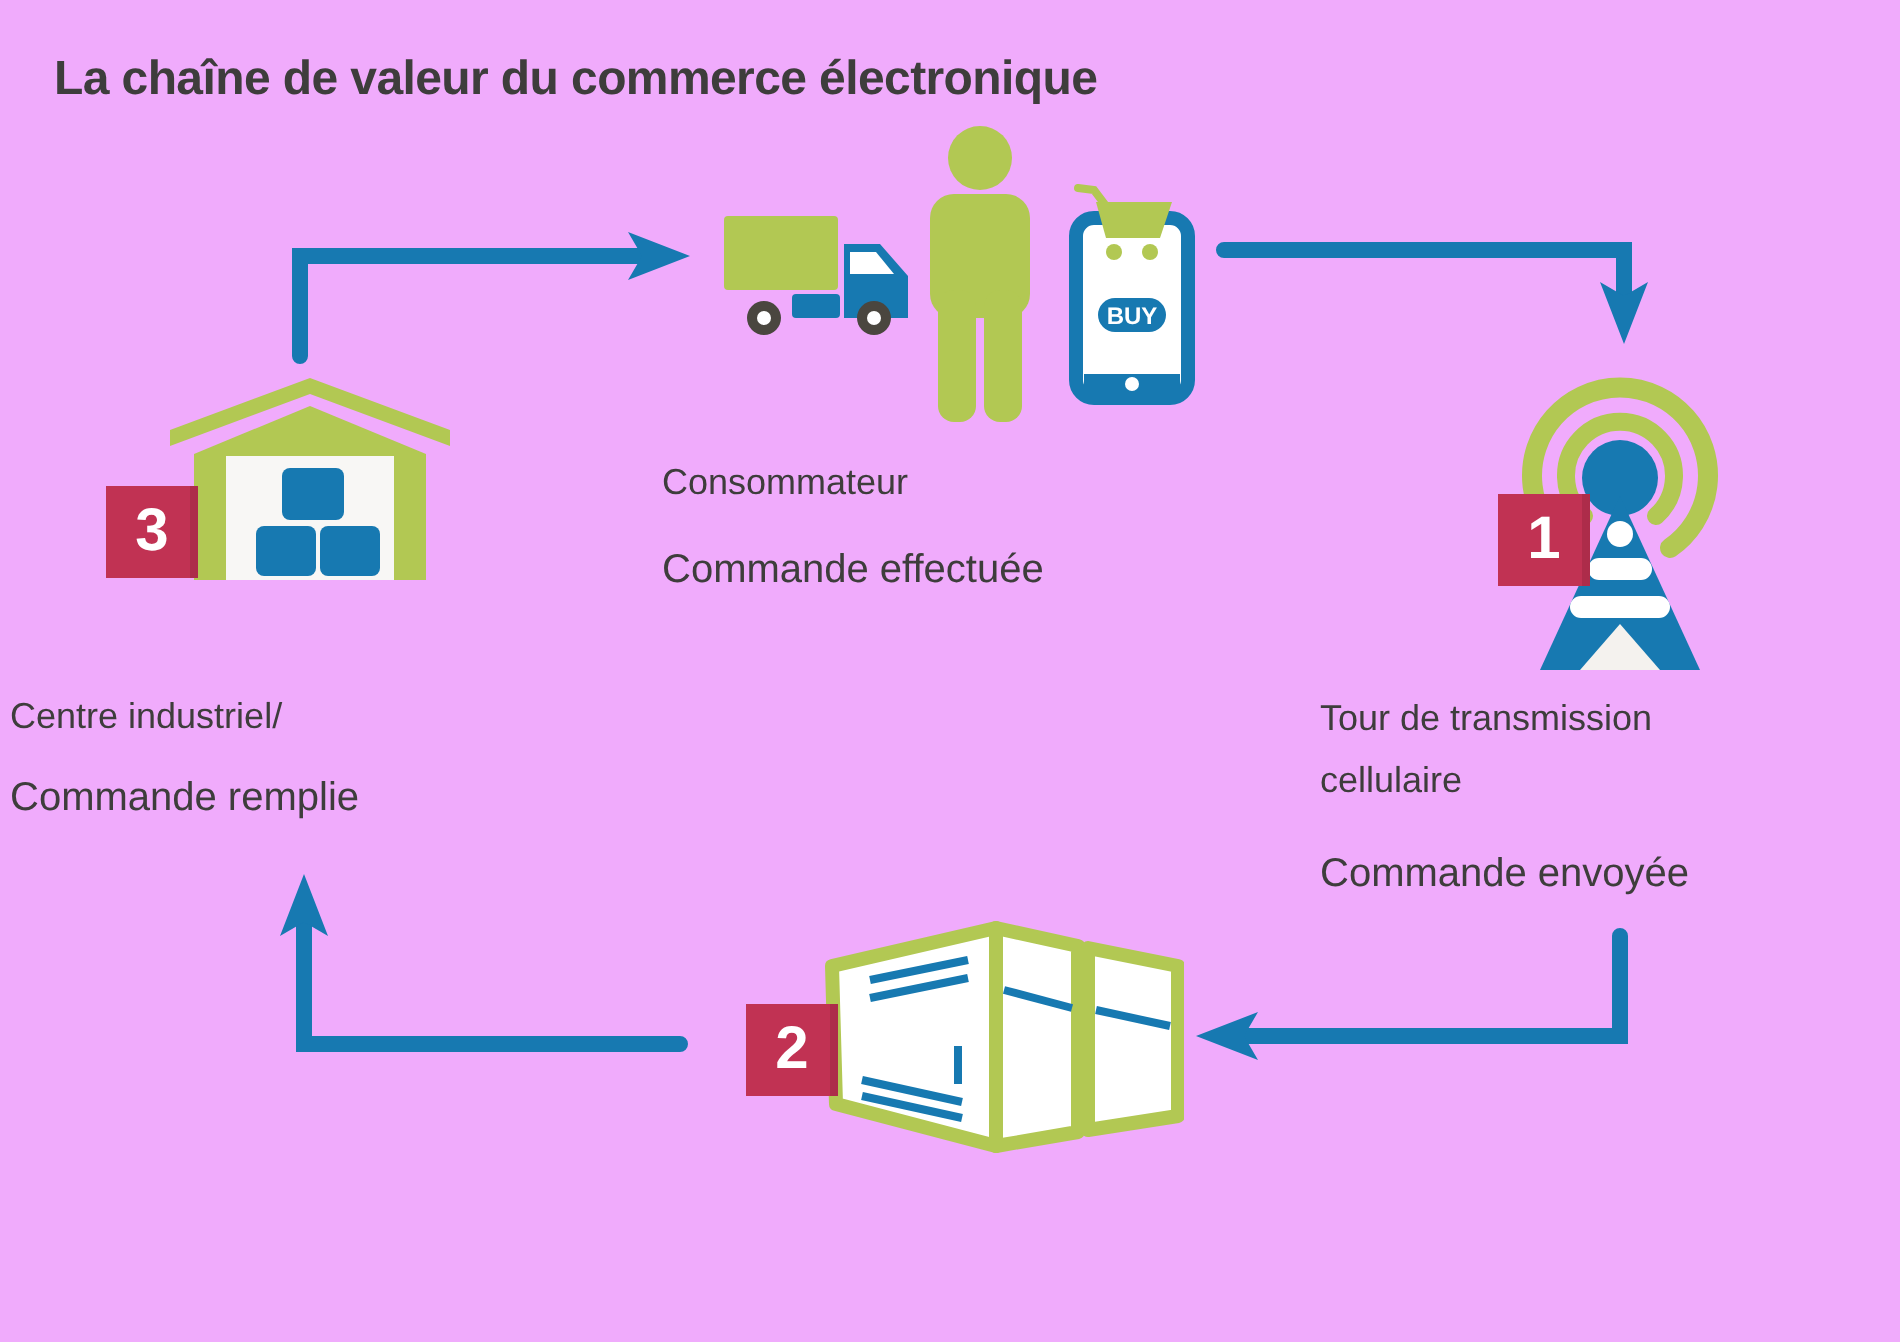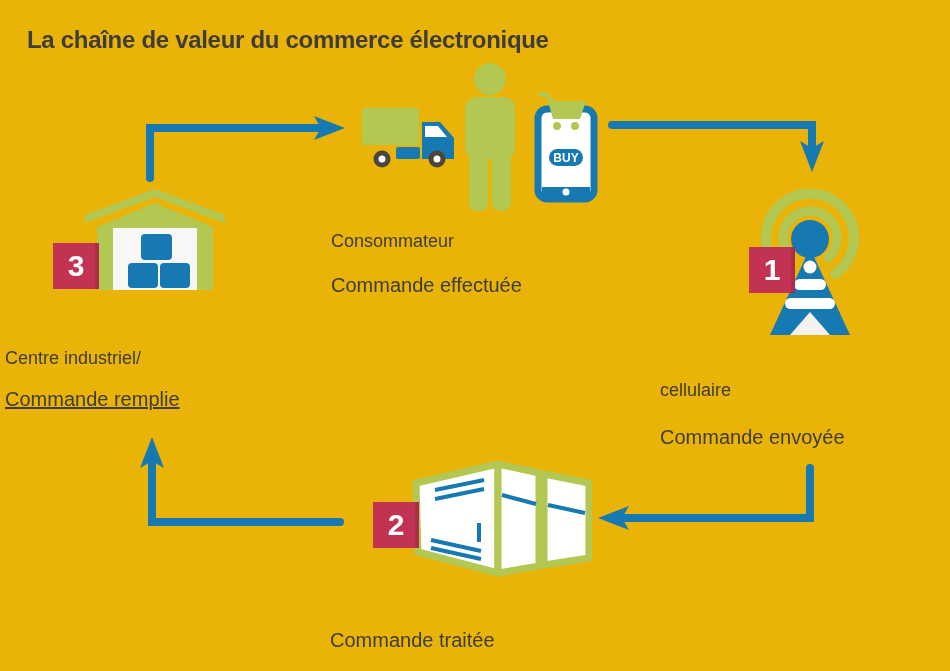--- a/index.html
+++ b/index.html
@@ -1,18 +1,18 @@
 <!DOCTYPE html>
 <html><head>
 <meta charset="utf-8">
 <style>
   html,body{margin:0;padding:0;}
   .canvas{
     position:relative; width:950px; height:671px;
-    background:#eab308; overflow:hidden;
+    background:#f0abfc; overflow:hidden;
     font-family:"Liberation Sans", sans-serif;
     color:#3e3d3c;
   }
   .title{
     position:absolute; left:27px; top:26px;
     font-size:24px; font-weight:bold; letter-spacing:-0.3px;
   }
   .arrows{position:absolute; left:0; top:0;}
   .icon-svg{position:absolute;}
   .badge{
@@ -27,21 +27,21 @@
   }
   .node-status{
     position:absolute; width:300px; text-align:left;
     font-size:20px; font-weight:normal;
   }
   .lbl-consumer{left:331px; top:226px;}
   .st-consumer{left:331px; top:274px;}
   .lbl-tower{left:660px; top:344px;}
   .st-tower{left:660px; top:426px;}
   .lbl-warehouse{left:5px; top:313px;margin-top:30px;}
-  .st-warehouse{left:5px; top:388px;text-decoration:underline;}
+  .st-warehouse{left:5px; top:388px;}
   .lbl-datacenter{left:330px; top:588px;}
   .st-datacenter{left:330px; top:629px;}
 </style>
 </head>
 <body>
 
 <div class="canvas">
 
   <div class="title">La chaîne de valeur du commerce électronique</div>
 
@@ -127,25 +127,24 @@
   </svg>
 
   <div class="badge" style="left:749px; top:247px;">1</div>
   <div class="badge" style="left:373px; top:502px;">2</div>
   <div class="badge" style="left:53px; top:243px;">3</div>
 
   <div class="node-label lbl-consumer">Consommateur</div>
   <div class="node-status st-consumer">Commande effectuée</div>
 
   <div class="node-label lbl-tower">
-    <br>
+    <span>Tour de transmission</span><br>
     <span>cellulaire</span>
   </div>
   <div class="node-status st-tower">Commande envoyée</div>
 
   <div class="node-label lbl-warehouse">
     <span>Centre industriel/</span><br>
   </div>
   <div class="node-status st-warehouse">Commande remplie</div>
 
-  <div class="node-status st-datacenter">Commande traitée</div>
 
 </div>
 
 </body></html>

